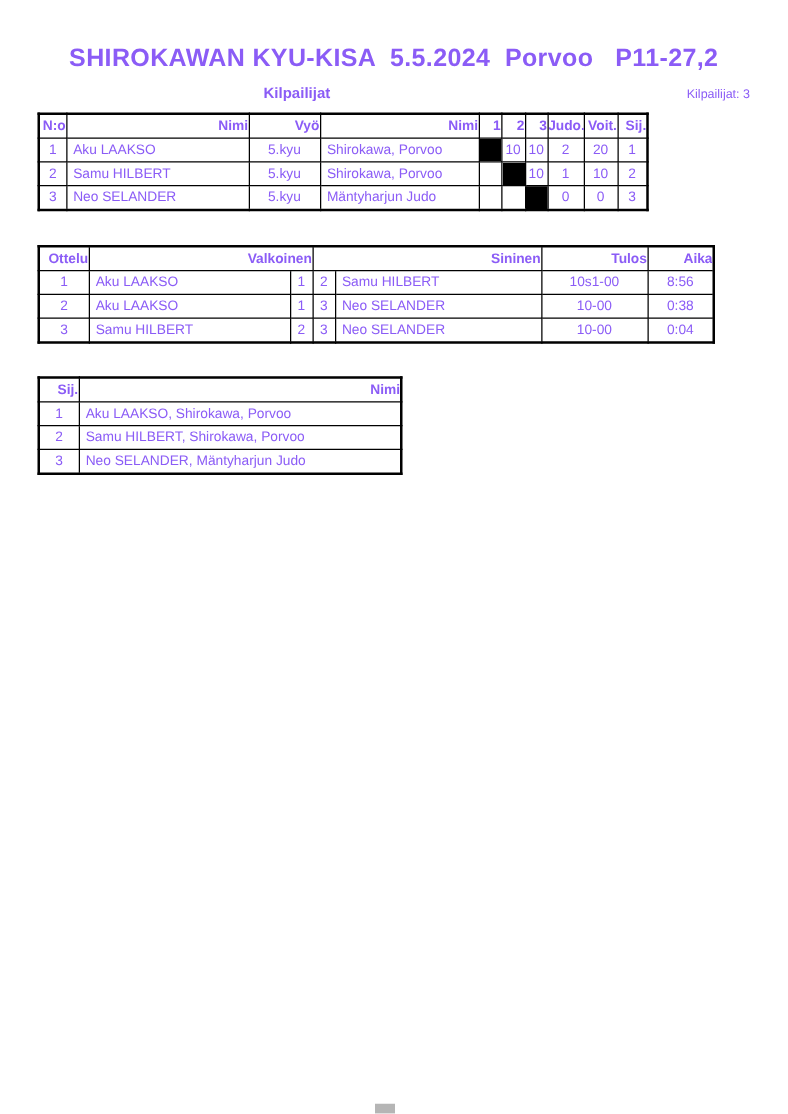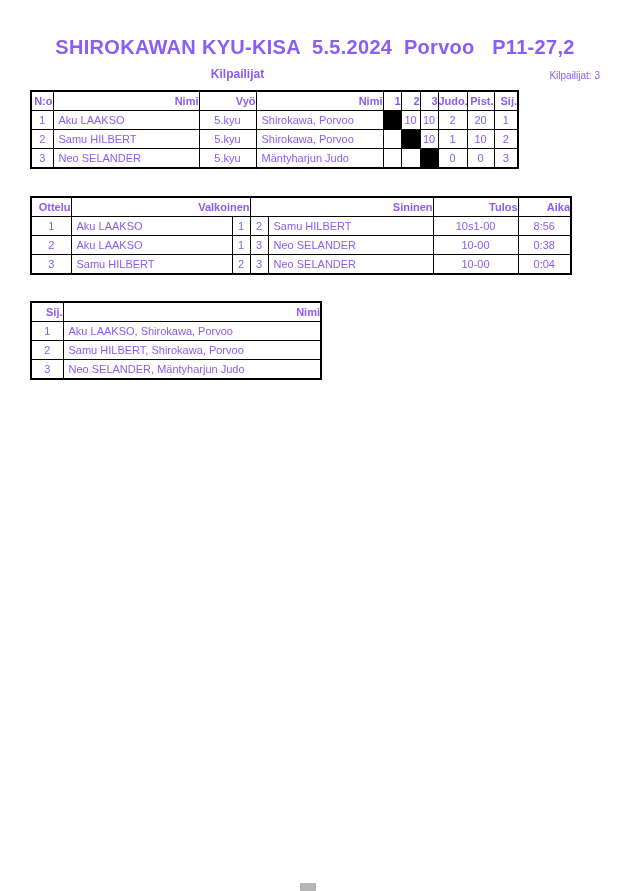--- a/index.html
+++ b/index.html
@@ -46,21 +46,21 @@
     <thead>
       <tr>
         <th>N:o</th>
         <th>Nimi</th>
         <th>Vyö</th>
         <th>Nimi</th>
         <th>1</th>
         <th>2</th>
         <th>3</th>
         <th>Judo.</th>
-        <th>Pist.</th>
+        <th>Voit.</th>
         <th>Sij.</th>
       </tr>
     </thead>
     <tbody>
       <tr>
         <td class="c">1</td>
         <td class="l">Aku LAAKSO</td>
         <td class="c">5.kyu</td>
         <td class="l">Shirokawa, Porvoo</td>
         <td class="c black"></td>

